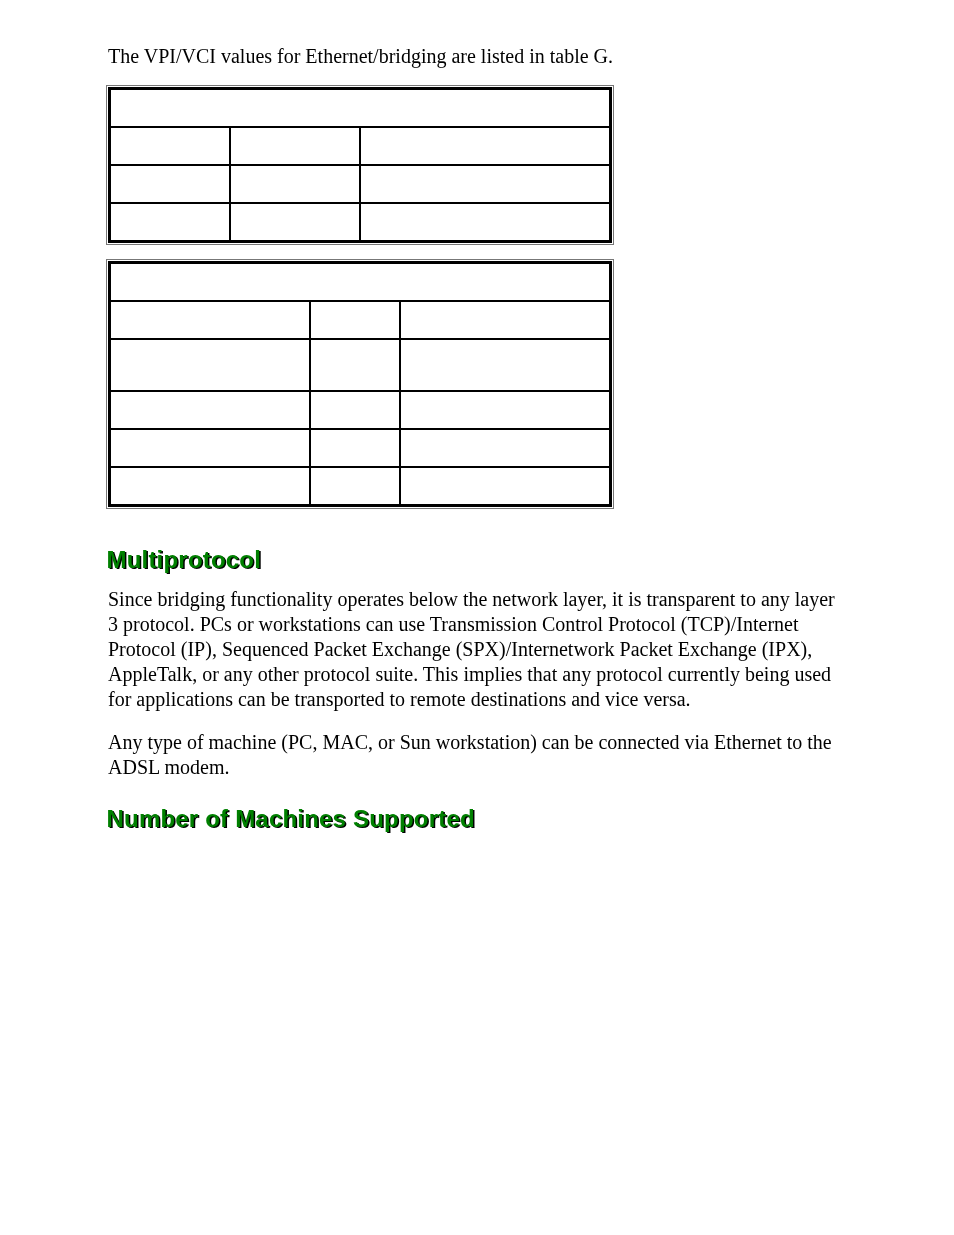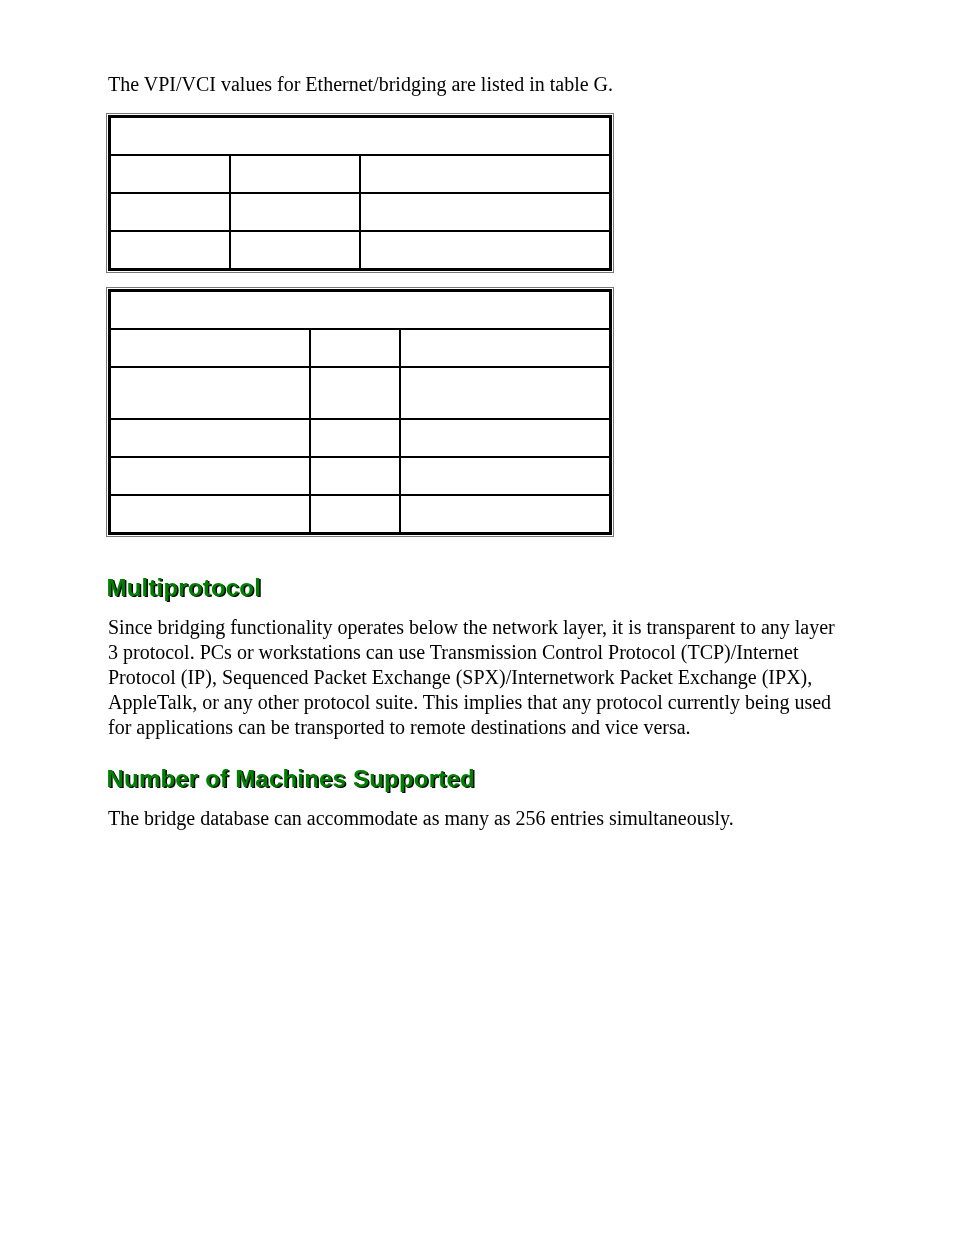--- a/index.html
+++ b/index.html
@@ -6,21 +6,21 @@
     margin: 0;
     padding: 0;
     background: #ffffff;
     font-family: "Book Antiqua", Palatino, "Palatino Linotype", Georgia, serif;
     color: #000;
   }
   .page {
     box-sizing: border-box;
     width: 954px;
     min-height: 1235px;
-    padding: 72px 108px 60px 108px;
+    padding: 44px 108px 60px 108px;
   }
   p.body {
     font-size: 20px;
     line-height: 1.25;
     margin: 0 0 18px 0;
   }
   table.data {
     border-collapse: separate;
     border-spacing: 0;
     border: 2px solid #000;
@@ -140,23 +140,23 @@
     </table>
 
   <div class="heading" style="margin-top:42px">
     <span class="wrap">
       <span class="shadow">Multiprotocol</span>
       <span class="front">Multiprotocol</span>
     </span>
   </div>
 
   <p class="body">Since bridging functionality operates below the network layer, it is transparent to any layer 3 protocol. PCs or workstations can use Transmission Control Protocol (TCP)/Internet Protocol (IP), Sequenced Packet Exchange (SPX)/Internetwork Packet Exchange (IPX), AppleTalk, or any other protocol suite. This implies that any protocol currently being used for applications can be transported to remote destinations and vice versa.</p>
+  <p class="body">Any type of machine (PC, MAC, or Sun workstation) can be connected via Ethernet to the ADSL modem.</p>
 
   <div class="heading">
     <span class="wrap">
       <span class="shadow">Number of Machines Supported</span>
       <span class="front">Number of Machines Supported</span>
     </span>
   </div>
 
-  <p class="body">The bridge database can accommodate as many as 256 entries simultaneously.</p>
 
 </div>
 
 </body></html>

